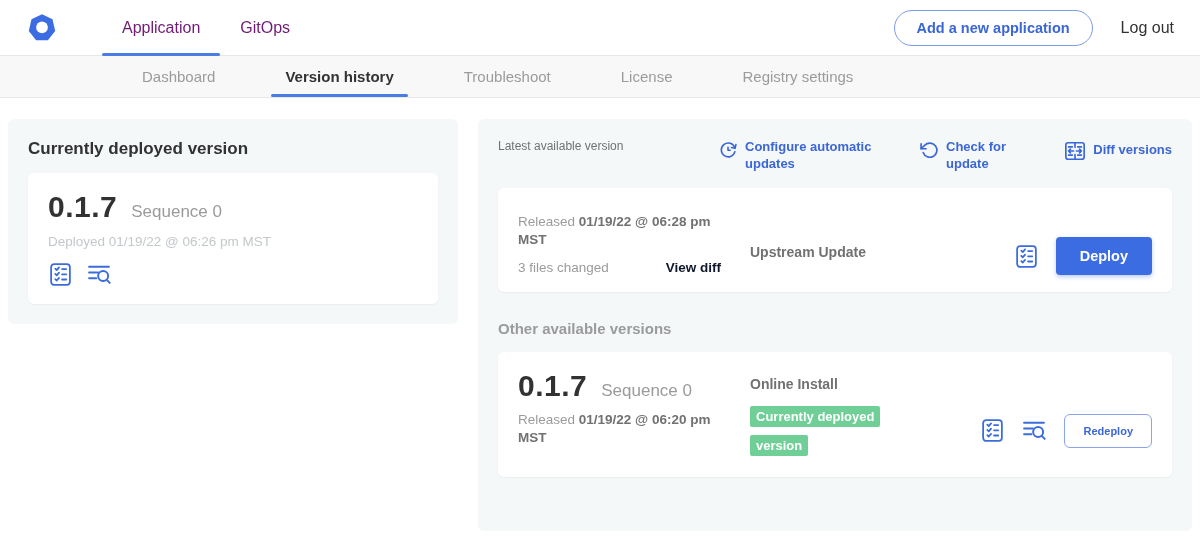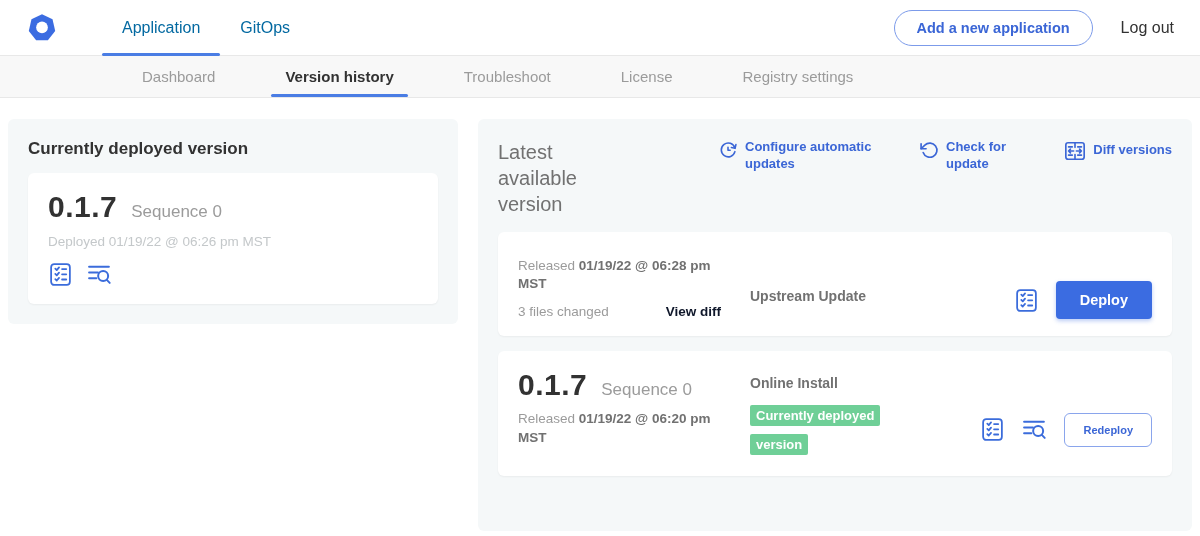--- a/index.html
+++ b/index.html
@@ -14,21 +14,21 @@
 
   
   .topnav {
     height: 56px; background: #fff; border-bottom: 1px solid #e8e8e8;
     display: flex; align-items: stretch; padding: 0 26px;
   }
   .logo { display: flex; align-items: center; margin-right: 44px; }
   .topnav-tabs { display: flex; align-items: stretch; }
   .topnav-tab {
     display: flex; align-items: center; padding: 0 20px;
-    font-size: 16px; color: #0369a1; position: relative; cursor: pointer;
+    font-size: 16px; color: #701a75; position: relative; cursor: pointer;
   }
   .topnav-tab.active::after {
     content: ""; position: absolute; left: 0; right: 0; bottom: -1px;
     height: 3px; background: #4a7de4; border-radius: 2px;
   }
   .topnav-right { margin-left: auto; display: flex; align-items: center; gap: 28px; }
   .btn-pill {
     background: #fff; border: 1px solid #7c9bea; color: #3b66d6;
     border-radius: 19px; padding: 9px 22px; font-size: 14.5px; font-weight: 700;
     font-family: inherit; cursor: pointer; white-space: nowrap;
@@ -68,21 +68,21 @@
   .version-number { font-size: 30px; font-weight: 700; color: #323232; letter-spacing: .5px; }
   .version-seq { font-size: 17px; color: #9b9b9b; }
   .deployed-at { margin-top: 10px; font-size: 13.5px; color: #c4c8ca; }
   .icon-row { margin-top: 13px; display: flex; gap: 14px; align-items: center; }
 
   .icon-btn { width: 25px; height: 25px; color: #3b6cdb; cursor: pointer; flex-shrink: 0; }
   .icon-btn svg { width: 100%; height: 100%; display: block; }
 
   
   .updates-header { display: flex; align-items: flex-start; }
-  .updates-title { width: 138px; font-size: 20px; color: #717171; line-height: 1.3; }
+  .updates-title { width: 138px; font-size: 12px; color: #717171; line-height: 1.3; }
   .header-action {
     display: flex; align-items: flex-start; gap: 7px;
     color: #3b66d6; font-size: 13px; font-weight: 600; line-height: 1.3; cursor: pointer;
   }
   .header-action .action-icon { width: 20px; height: 20px; flex-shrink: 0; margin-top: 1px; }
   .header-action .action-icon svg { width: 100%; height: 100%; display: block; }
   .action-check { margin-left: 34px; }
   .action-check .action-label { width: 72px; }
   .action-configure { margin-left: 82px; }
   .action-configure .action-label { width: 140px; }
@@ -253,20 +253,21 @@
             <path d="M7 11.4l1.4 1.4 2.2-2.6"></path>
               <line x1="13.5" y1="11.8" x2="17.5" y2="11.8"></line>
             <path d="M7 16.4l1.4 1.4 2.2-2.6"></path>
               <line x1="13.5" y1="16.8" x2="17.5" y2="16.8"></line>
           </svg>
         </span>
         <button class="btn-primary">Deploy</button>
       </div>
     </div>
 
+    <h3 class="other-title">Other available versions</h3>
 
     <div class="card card-version">
       <div class="vc-left">
         <div class="version-row">
           <span class="version-number">0.1.7</span>
           <span class="version-seq">Sequence 0</span>
         </div>
         <div class="released-line">
           <span>Released</span>
           <span class="released-date">01/19/22 @ 06:20 pm MST</span>

